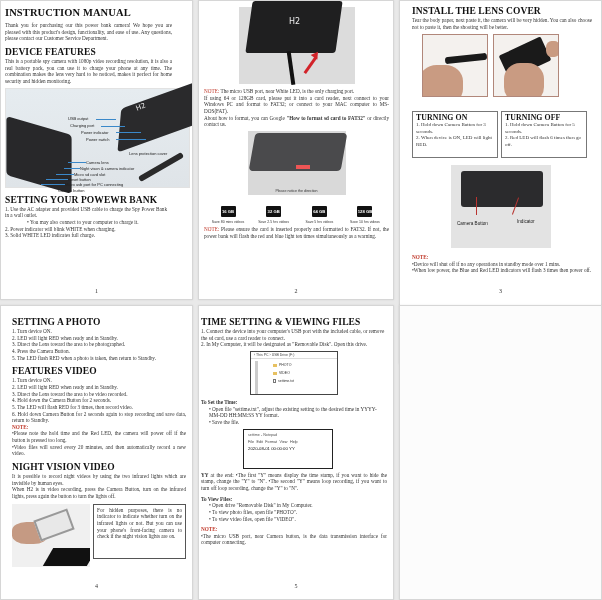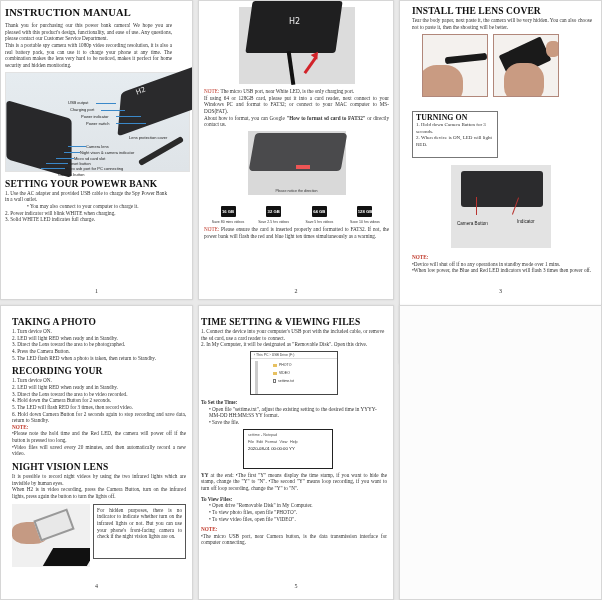--- a/index.html
+++ b/index.html
@@ -84,20 +84,21 @@
   .notepad .m { color: #444; margin-bottom: 2px; word-spacing: 1.5px; }
   .notepad .v { color: #111; font-size: 4.3px; }
 </style>
 </head>
 <body>
 
 <div class="page" id="p1">
   <div style="padding:6px 20px 0 4px;">
     <div class="h1" style="font-size:10.5px;">INSTRUCTION MANUAL</div>
     <div class="txt" style="margin-top:4px;">Thank you for purchasing our this power bank camera! We hope you are pleased with this product's design, functionality, and ease of use. Any questions, please contact our Customer Service Department.</div>
+    <div class="h1" style="margin-top:6px;">DEVICE FEATURES</div>
     <div class="txt">This is a portable spy camera with 1080p video recording resolution, it is also a real battery pack, you can use it to charge your phone at any time. The combination makes the lens very hard to be noticed, makes it perfect for home security and hidden monitoring.</div>
     <div class="feat-img">
       <div class="pb1"></div>
       <span class="h2logo" style="left:130px;top:14px;transform:rotate(-22deg);">H2</span>
       <div class="pb2"></div>
       <div class="lens-cover"></div>
       <div class="lline" style="left:90px;top:30px;width:20px;"></div>
       <span class="lbl" style="left:62px;top:27px;">USB output</span>
       <div class="lline" style="left:95px;top:37px;width:24px;"></div>
       <span class="lbl" style="left:64px;top:34px;">Charging port</span>
@@ -170,55 +171,60 @@
       <div class="hand" style="left:10px;top:28px;width:40px;height:40px;"></div>
       <div class="hand" style="left:52px;top:6px;width:14px;height:16px;"></div>
     </div>
   </div>
   <div class="onoff">
     <div class="box">
       <div class="h1">TURNING ON</div>
       <div class="txt">1. Hold down Camera Button for 3 seconds.</div>
       <div class="txt">2. When device is ON, LED will light RED.</div>
     </div>
+    <div class="box">
+      <div class="h1">TURNING OFF</div>
+      <div class="txt">1. Hold down Camera Button for 5 seconds.</div>
+      <div class="txt">2. Red LED will flash 6 times then go off.</div>
+    </div>
   </div>
   <div class="img-ind">
     <div class="dev"></div>
     <div class="ln" style="left:25px;top:32px;height:18px;"></div>
     <div class="ln" style="left:64px;top:32px;height:18px;transform:rotate(20deg);"></div>
     <span class="lab" style="left:6px;top:56px;">Camera Button</span>
     <span class="lab" style="left:66px;top:54px;">Indicator</span>
   </div>
   <div style="position:absolute;left:12px;right:4px;top:253px;">
     <div class="txt note">NOTE:</div>
     <div class="txt left">•Device will shut off if no any operations in standby mode over 1 mins.</div>
     <div class="txt left">•When low power, the Blue and Red LED indicators will flash 3 times then power off.</div>
   </div>
   <div class="pnum" style="top:287px;">3</div>
 </div>
 
 <div class="page" id="p4">
   <div style="padding:12px 6px 0 11px;">
-    <div class="h1">TAKING A PHOTO</div>
+    <div class="h1">SETTING A PHOTO</div>
     <div class="txt left">1. Turn device ON.</div>
     <div class="txt left">2. LED will light RED when ready and in Standby.</div>
     <div class="txt left">3. Direct the Lens toward the area to be photographed.</div>
     <div class="txt left">4. Press the Camera Button.</div>
     <div class="txt left">5. The LED flash RED when a photo is taken, then return to Standby.</div>
-    <div class="h1" style="margin-top:6px;">RECORDING YOUR</div>
+    <div class="h1" style="margin-top:6px;">FEATURES VIDEO</div>
     <div class="txt left">1. Turn device ON.</div>
     <div class="txt left">2. LED will light RED when ready and in Standby.</div>
     <div class="txt left">3. Direct the Lens toward the area to be video recorded.</div>
     <div class="txt left">4. Hold down the Camera Button for 2 seconds.</div>
     <div class="txt left">5. The LED will flash RED for 3 times, then record video.</div>
     <div class="txt">6. Hold down Camera Button for 2 seconds again to stop recording and save data, return to Standby.</div>
     <div class="txt note">NOTE:</div>
     <div class="txt">•Please note the hold time and the Red LED, the camera will power off if the button is pressed too long.</div>
     <div class="txt">•Video files will saved every 20 minutes, and then automatically record a new video.</div>
-    <div class="h1" style="margin-top:6px;">NIGHT VISION LENS</div>
+    <div class="h1" style="margin-top:6px;">NIGHT VISION VIDEO</div>
     <div class="txt">It is possible to record night videos by using the two infrared lights which are invisible by human eyes.</div>
     <div class="txt">When H2 is in video recording, press the Camera Button, turn on the infrared lights, press again the button to turn the lights off.</div>
     <div class="night">
       <div class="night-img">
         <div class="hand"></div>
           <div class="phone"></div>
           <div class="dev"></div>
       </div>
       <div class="night-box">
         <div class="txt">For hidden purposes, there is no indicator to indicate whether turn on the infrared lights or not. But you can use your phone's front-facing camera to check if the night vision lights are on.</div>

